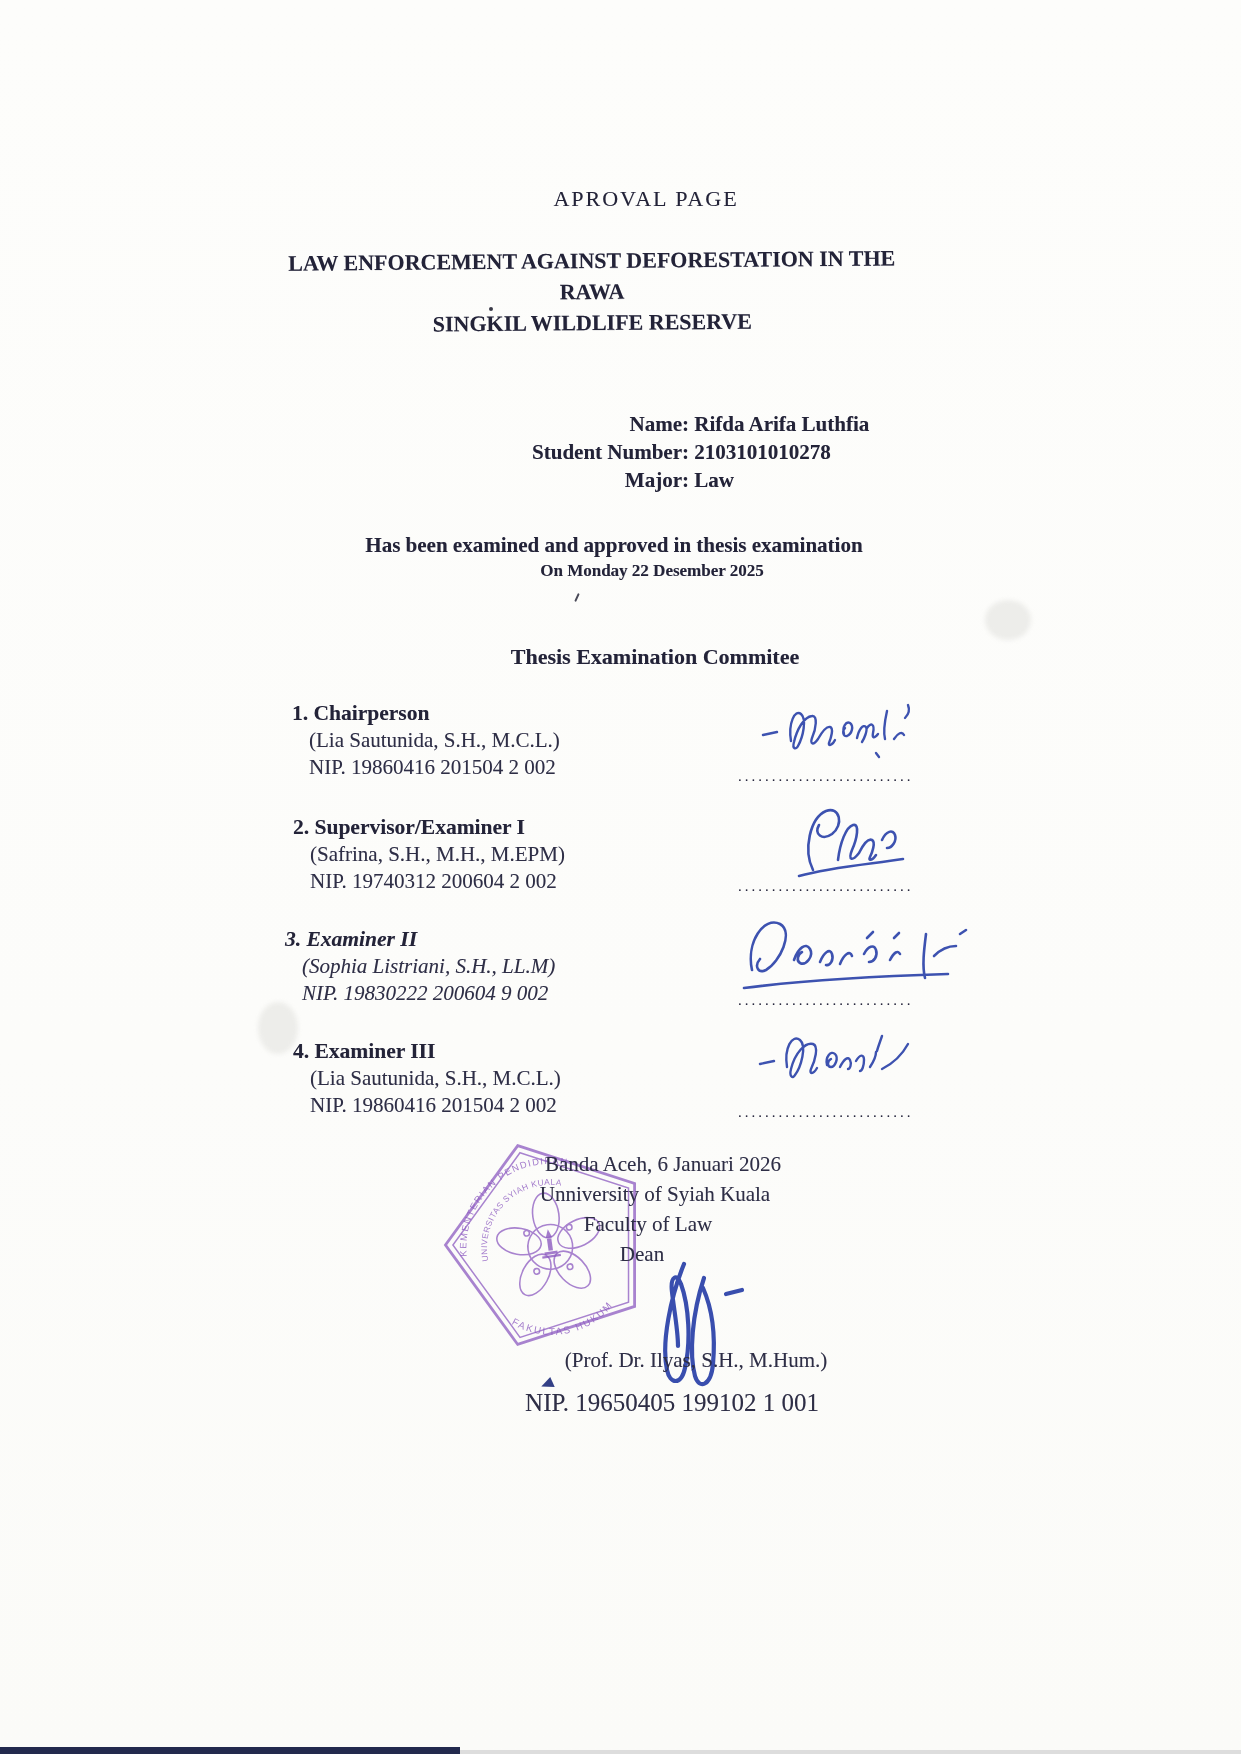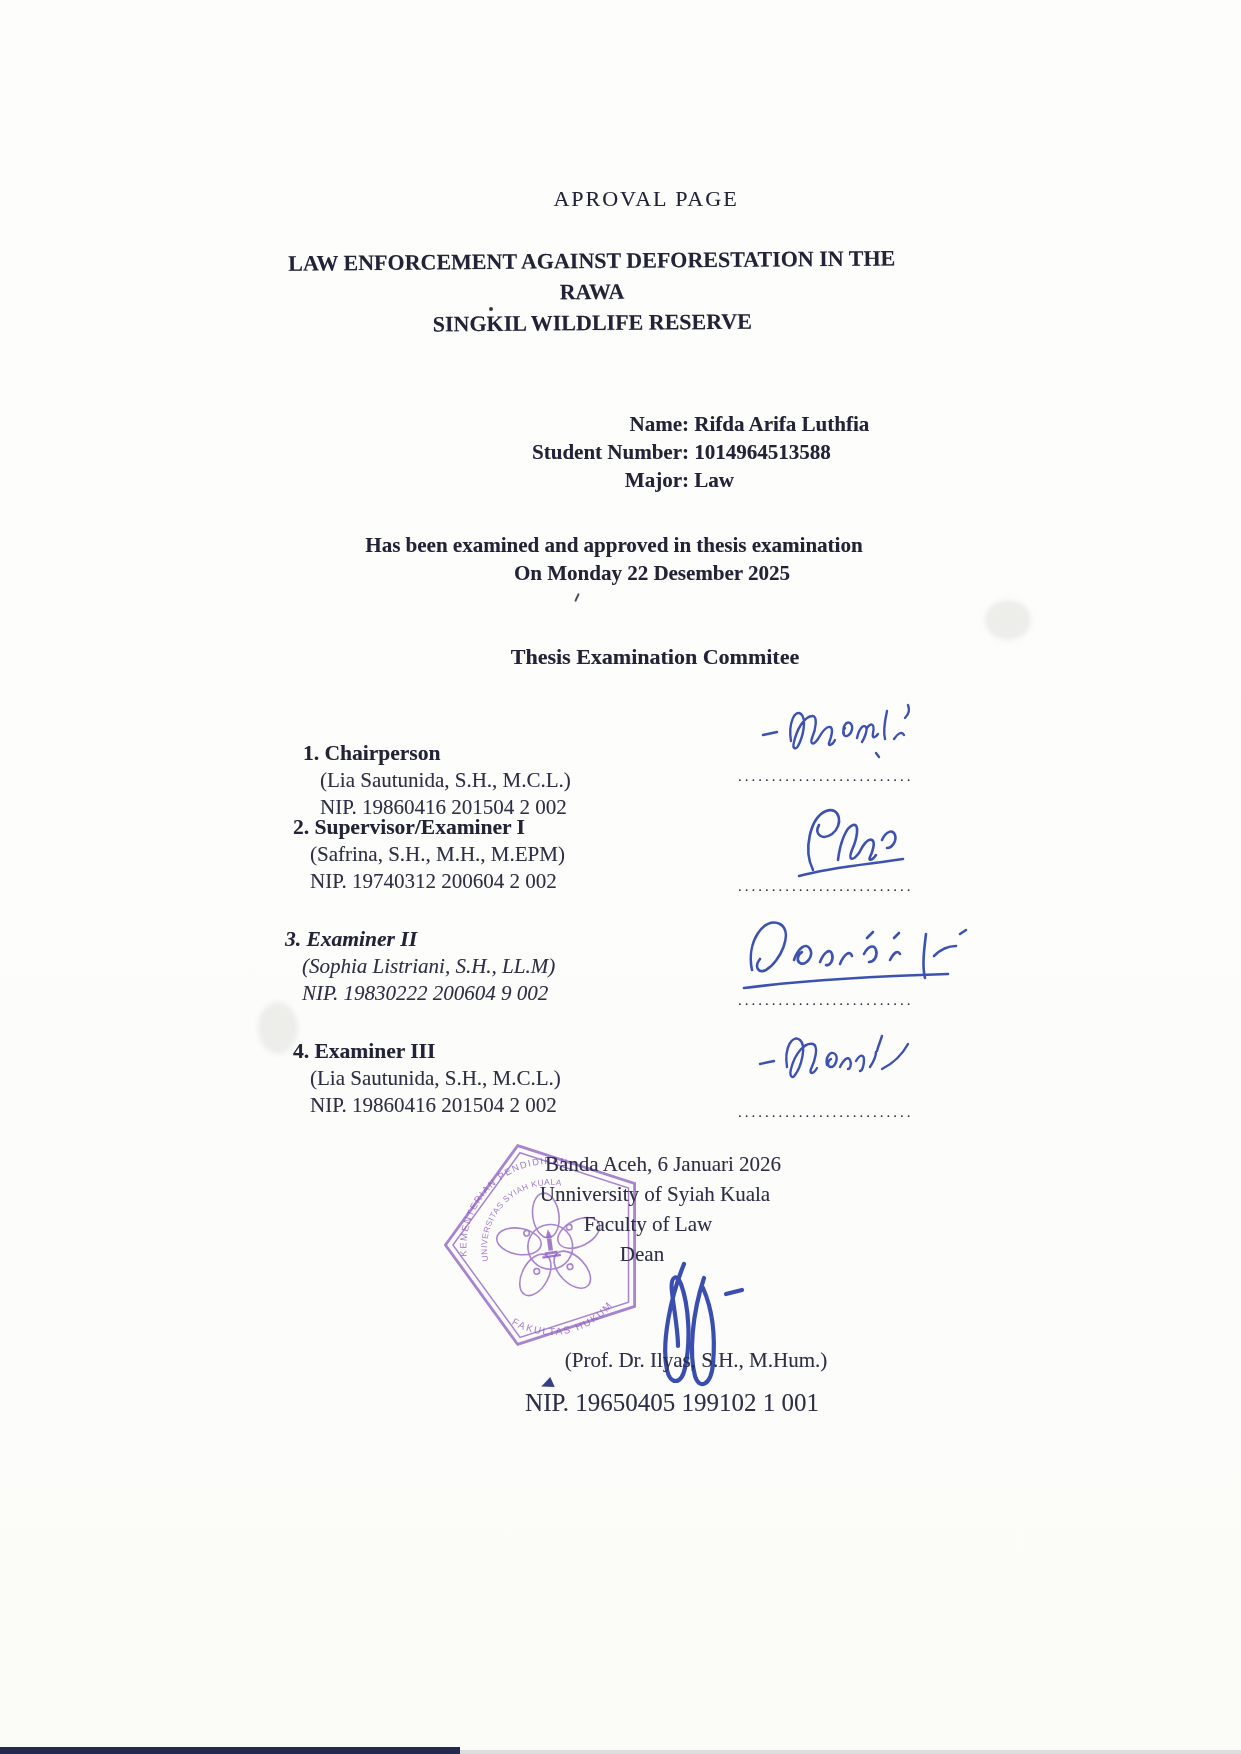--- a/index.html
+++ b/index.html
@@ -40,35 +40,35 @@
   <div class="abs speck" style="left:489px;top:307px;width:4px;height:4px;"></div>
 
 
   <div class="abs b ink" style="left:500px;top:412px;font-size:21px;text-align:right;">
     <div class="info-row">
       <span class="info-label">Name</span>
       <span>: Rifda Arifa Luthfia</span>
     </div>
     <div class="info-row">
       <span class="info-label">Student Number</span>
-      <span>: 1014964513588</span>
+      <span>: 2103101010278</span>
     </div>
     <div class="info-row">
       <span class="info-label">Major</span>
       <span>: Law</span>
     </div>
   </div>
 
   <div class="abs cx b ink" style="left:614px;top:533px;font-size:21px;">Has been examined and approved in thesis examination</div>
-  <div class="abs cx b ink" style="left:652px;top:561px;font-size:21px;">On Monday 22 Desember 2025</div>
+  <div class="abs cx b ink" style="left:652px;top:561px;font-size:17px;">On Monday 22 Desember 2025</div>
   <div class="abs tick" style="left:576px;top:593px;"></div>
 
   <div class="abs cx b ink" style="left:655px;top:644px;font-size:22px;">Thesis Examination Commitee</div>
 
-  <div class="abs inkl" style="left:303px;top:700px;margin-top:40px;">
+  <div class="abs inkl" style="left:292px;top:700px;">
     <div class="member-head b ink">
       <span>1.</span>
       <span>Chairperson</span>
     </div>
     <div class="member-sub">(Lia Sautunida, S.H., M.C.L.)</div>
     <div class="member-sub">NIP. 19860416 201504 2 002</div>
   </div>
   <div class="abs dots" style="left:738px;top:768px;">..........................</div>
   <svg class="abs sig" style="left:758px;top:693px;" width="175" height="78" viewBox="0 0 175 78">
     <g fill="none" stroke-width="2.4" stroke-linecap="round" opacity="0.9" stroke="#2940a8">

